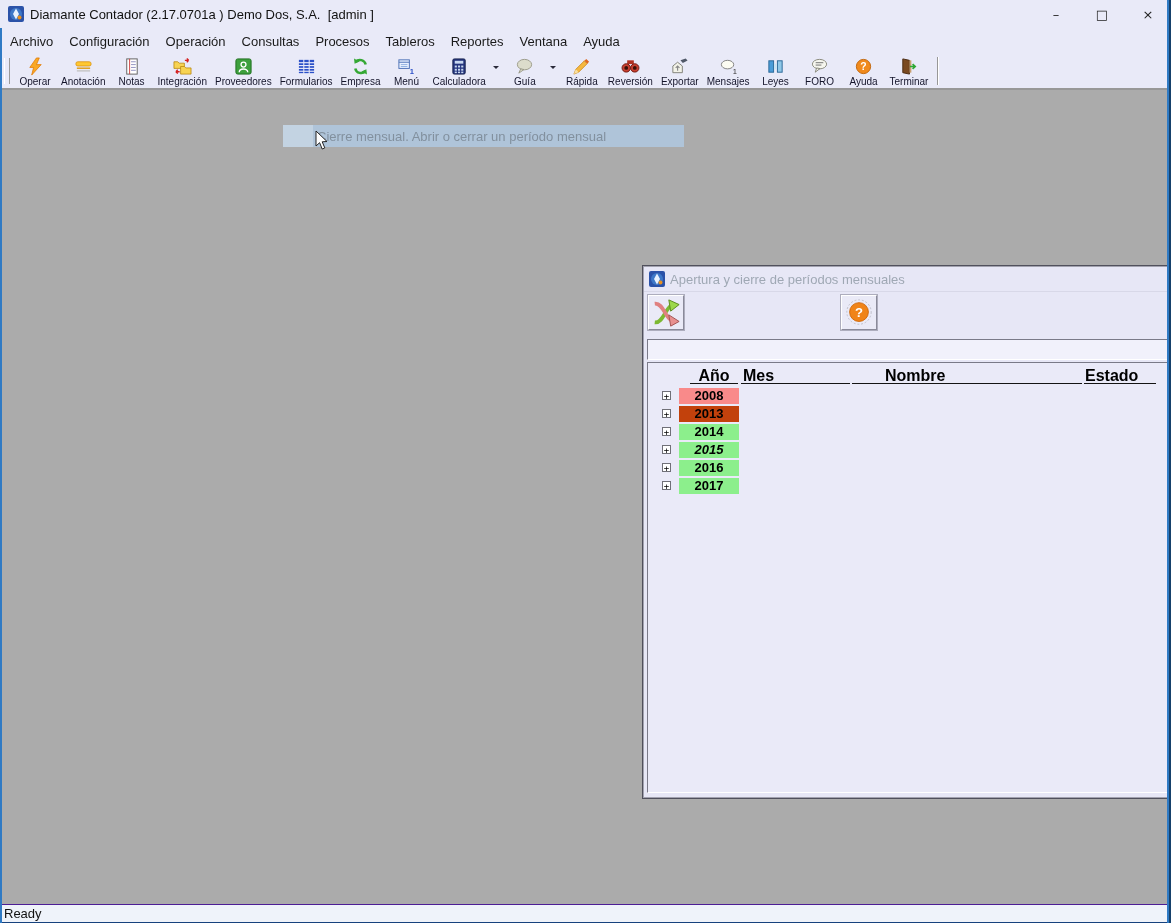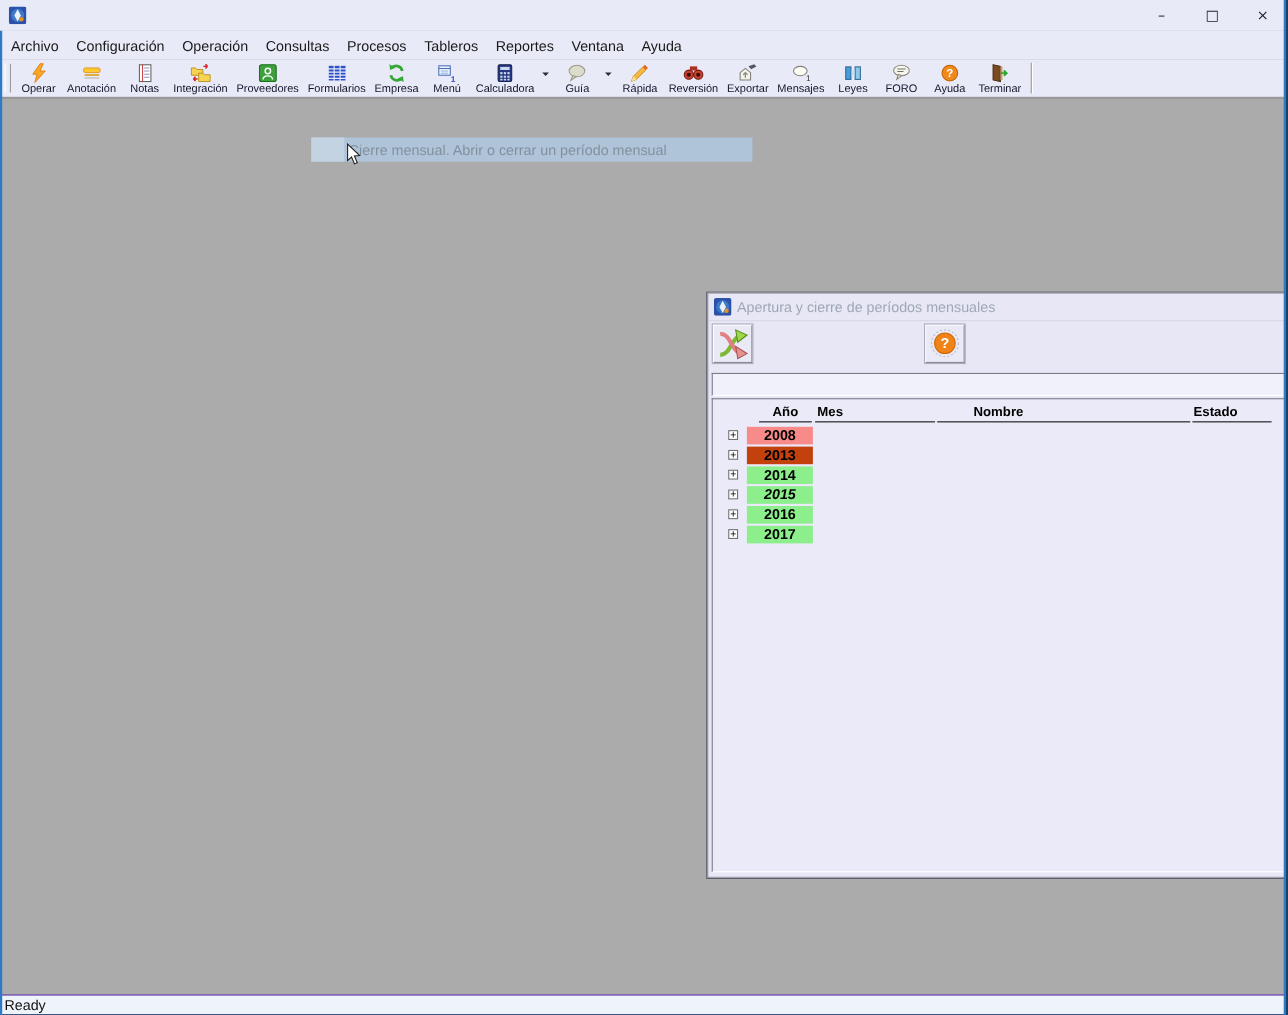--- a/index.html
+++ b/index.html
@@ -58,21 +58,21 @@
   .dlg-filter{position:absolute;top:73px;left:4px;right:10px;height:19px;background:#F1F1FB;
               border-top:1px solid #7A7A88;border-left:1px solid #7A7A88;
               border-bottom:1px solid #FFF;border-right:1px solid #FFF;}
   .dlg-filter input{width:100%;height:100%;border:0;background:transparent;padding:0 3px;
                     font-size:12px;font-family:"Liberation Sans",sans-serif;box-sizing:border-box;}
   .dlg-grid{position:absolute;top:96px;left:4px;right:10px;bottom:5px;background:#EAEAF8;
             border-top:1px solid #7A7A88;border-left:1px solid #7A7A88;
             border-bottom:1px solid #FFF;border-right:1px solid #FFF;overflow:hidden;}
 
   .grid-header{position:absolute;top:0;left:0;right:0;height:22px;}
-  .gh-col{position:absolute;top:4px;font-size:12px;font-weight:bold;color:#000;white-space:nowrap;}
+  .gh-col{position:absolute;top:4px;font-size:16px;font-weight:bold;color:#000;white-space:nowrap;}
   .gh-col-0{left:42px;width:48px;text-align:center;}
   .gh-col-1{left:95px;}
   .gh-col-2{left:205px;margin-left:32px;}
   .gh-col-3{left:437px;width:70px;text-align:left;}
   .gh-u{position:absolute;top:20px;height:1px;background:#141414;}
   .gh-u-0{left:42px;width:48px;}
   .gh-u-1{left:93px;width:109px;}
   .gh-u-2{left:204px;width:230px;}
   .gh-u-3{left:436px;width:72px;}
 
@@ -101,20 +101,21 @@
 
   <div class="titlebar">
     <span class="appico">
         <svg width="16" height="16" viewBox="0 0 16 16">
           <rect width="16" height="16" rx="2" fill="#2B52A8"></rect>
           <circle cx="8" cy="8" r="6" fill="#3E78C8"></circle>
           <path d="M8 2.5 L11 8 L8 13.5 L5 8 Z" fill="#E8F2FF"></path>
           <circle cx="11.5" cy="11.5" r="2" fill="#E89020"></circle>
         </svg>
       </span>
+    <span class="title">Diamante Contador (2.17.0701a ) Demo Dos, S.A.  [admin ]</span>
     <div class="win-controls">
       <button class="win-btn">–</button>
       <button class="win-btn">□</button>
       <button class="win-btn">×</button>
     </div>
   </div>
 
   <div class="menubar">
       <div class="menu-item">Archivo</div>
       <div class="menu-item">Configuración</div>

